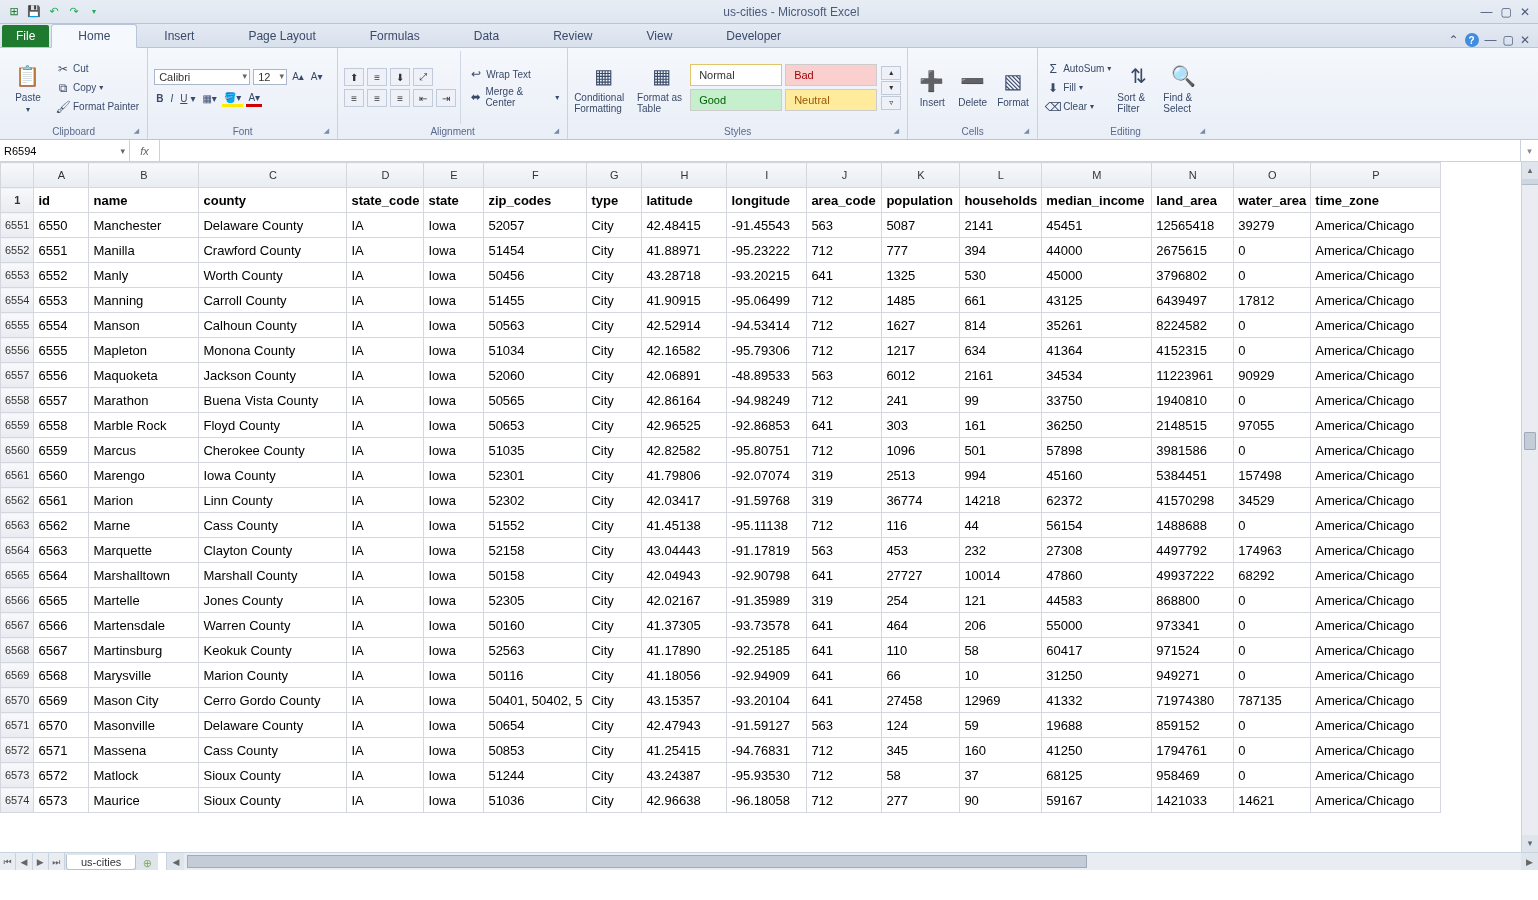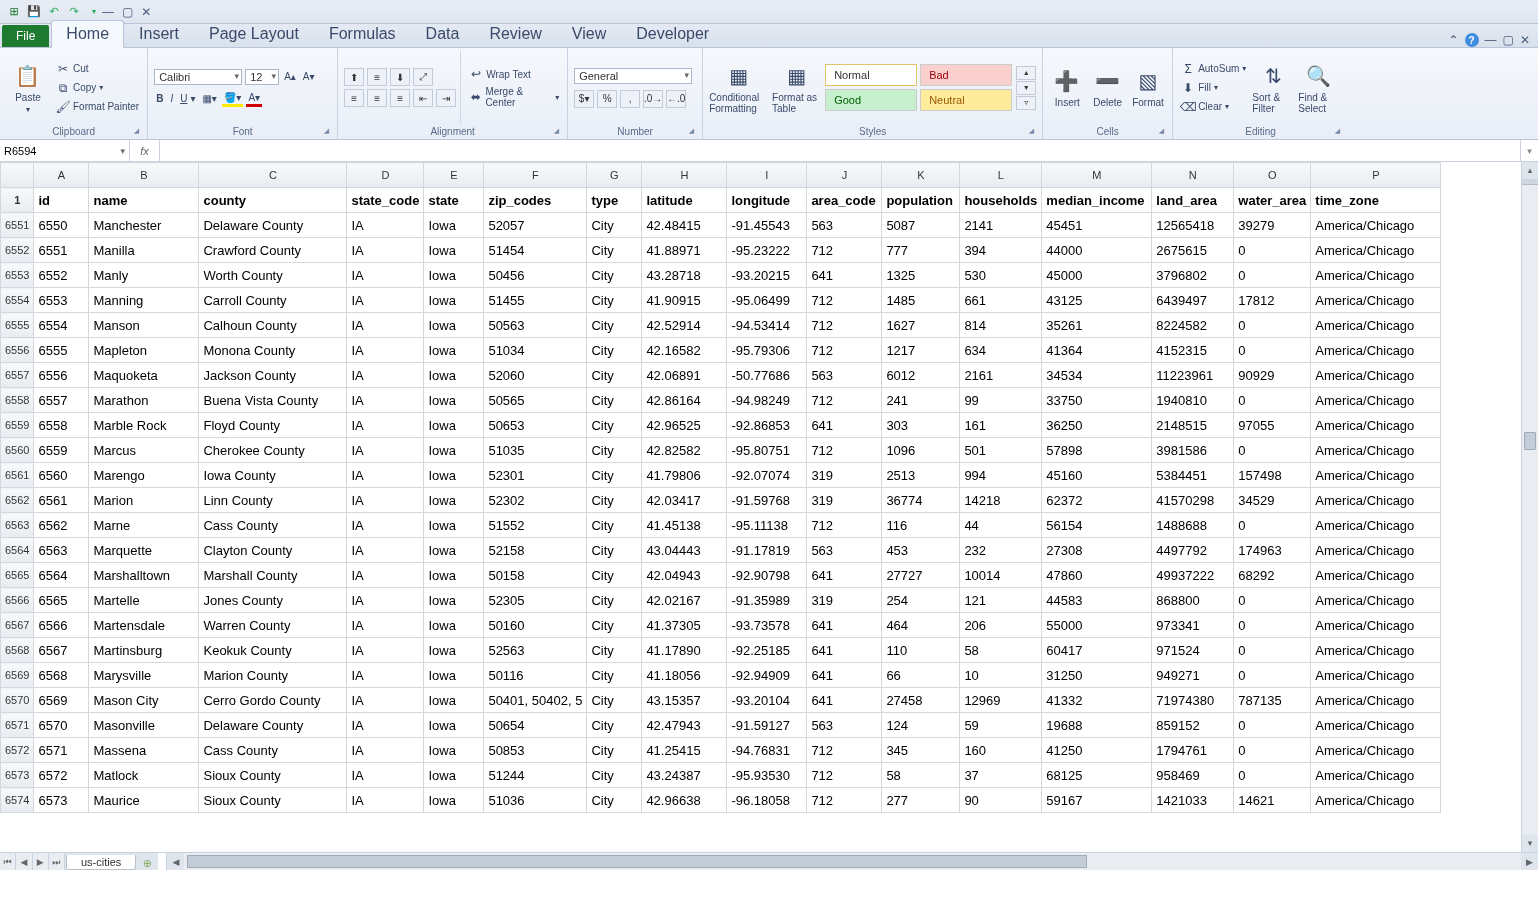--- a/index.html
+++ b/index.html
@@ -9,21 +9,21 @@
   .titlebar { height: 24px; background: linear-gradient(#e8edf5,#dfe6f0); display:flex; align-items:center; border-bottom:1px solid #b8c5d9; }
   .titlebar .qat { display:flex; gap:4px; align-items:center; padding-left:6px; }
   .titlebar .qat .icon { width:16px; height:16px; display:flex; align-items:center; justify-content:center; font-size:11px; color:#2a5; }
   .titlebar .title { flex:1; text-align:center; font-size:12px; color:#4a5a7a; }
   .titlebar .winctrls { display:flex; gap:8px; padding-right:8px; font-size:12px; color:#4a5a7a; }
   .titlebar .winctrls span { cursor:default; }
 
   
   .tabs { height:24px; background:linear-gradient(#e4eaf3,#d8e0ec); display:flex; align-items:flex-end; padding-left:2px; border-bottom:1px solid #b8c5d9; }
   .tabs .file { background:#1e7a2e; color:#fff; padding:4px 14px; font-size:12px; border-radius:2px 2px 0 0; margin-right:2px; }
-  .tabs .tab { padding:4px 14px; font-size:16px; color:#3a4a6a; border:1px solid transparent; border-bottom:none;text-align:right; }
+  .tabs .tab { padding:4px 26px; font-size:12px; color:#3a4a6a; border:1px solid transparent; border-bottom:none;text-align:right; }
   .tabs .tab.active { background:#f5f8fc; border:1px solid #b8c5d9; border-bottom:1px solid #f5f8fc; border-radius:3px 3px 0 0; margin-bottom:-1px; }
   .tabs .right { margin-left:auto; padding-right:8px; display:flex; gap:6px; align-items:center; color:#4a5a7a; font-size:12px; }
   .tabs .right .help { background:#3f8dde; color:#fff; border-radius:50%; width:14px; height:14px; display:flex; align-items:center; justify-content:center; font-size:10px; font-weight:bold; }
 
   
   .ribbon { height:92px; background:linear-gradient(#f5f8fc,#e9eef7); display:flex; border-bottom:1px solid #b8c5d9; }
   .group { border-right:1px solid #c8d2e2; padding:3px 6px 2px; display:flex; flex-direction:column; }
   .group .body { flex:1; display:flex; gap:4px; }
   .group .label { text-align:center; font-size:10px; color:#5a6a8a; padding-top:2px; position:relative; }
   .group .label::after { content:"◢"; font-size:7px; color:#7a8aaa; position:absolute; right:2px; bottom:2px; }
@@ -85,20 +85,21 @@
 <body>
 
 <div class="titlebar">
   <div class="qat">
     <span class="icon" style="color:#1e7a2e">⊞</span>
     <span class="icon" style="color:#3a6fc4">💾</span>
     <span class="icon">↶</span>
     <span class="icon">↷</span>
     <span class="icon" style="font-size:8px">▾</span>
   </div>
+  <div class="title">us-cities  -  Microsoft Excel</div>
   <div class="winctrls">
     <span>—</span>
     <span>▢</span>
     <span>✕</span>
   </div>
 </div>
 
 <div class="tabs">
   <div class="file">File</div>
   <div class="tab active">Home</div>
@@ -142,21 +143,21 @@
             <span>Format Painter</span>
           </div>
       </div>
     </div>
     <div class="label">Clipboard</div>
   </div>
 
   <div class="group" style="width:190px">
     <div class="body" style="flex-direction:column;gap:6px;justify-content:center">
       <div class="row">
-        <div class="sel" style="width:88px">Calibri</div>
+        <div class="sel" style="width:96px">Calibri</div>
         <div class="sel" style="width:34px">12</div>
         <span class="smbtn">A▴</span>
         <span class="smbtn">A▾</span>
       </div>
       <div class="row">
         <span class="smbtn">
             <b>B</b>
           </span>
         <span class="smbtn">
             <i>I</i>
@@ -195,33 +196,20 @@
         <div class="smbtn">
             <span class="ico">⬌</span>
             <span>Merge &amp; Center</span>
             <span style="font-size:8px">▾</span>
           </div>
       </div>
     </div>
     <div class="label">Alignment</div>
   </div>
 
-  <div class="group" style="width:135px">
-    <div class="body" style="flex-direction:column;gap:6px;justify-content:center">
-      <div class="sel" style="width:118px">General</div>
-      <div class="row">
-        <span class="tinybtn">$▾</span>
-        <span class="tinybtn">%</span>
-        <span class="tinybtn">,</span>
-        <span class="tinybtn">.0→</span>
-        <span class="tinybtn">←.0</span>
-      </div>
-    </div>
-    <div class="label">Number</div>
-  </div>
 
   <div class="group" style="width:340px">
     <div class="body">
       <div class="bigbtn" style="width:60px">
           <div class="ico">▦</div>
           <span>Conditional Formatting</span>
         </div>
       <div class="bigbtn" style="width:50px">
           <div class="ico">▦</div>
           <span>Format as Table</span>
@@ -483,21 +471,21 @@
         <tr>
           <td class="rowhdr">6557</td>
           <td>6556</td>
           <td>Maquoketa</td>
           <td>Jackson County</td>
           <td>IA</td>
           <td>Iowa</td>
           <td>52060</td>
           <td>City</td>
           <td>42.06891</td>
-          <td>-50.77686</td>
+          <td>-48.89533</td>
           <td>563</td>
           <td>6012</td>
           <td>2161</td>
           <td>34534</td>
           <td>11223961</td>
           <td>90929</td>
           <td>America/Chicago</td>
         </tr>
         <tr>
           <td class="rowhdr">6558</td>

